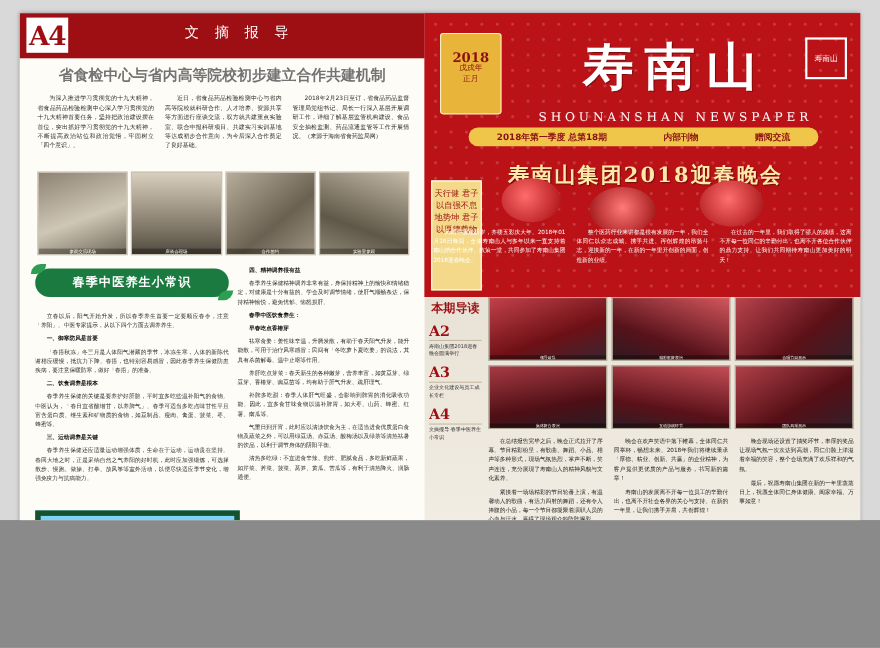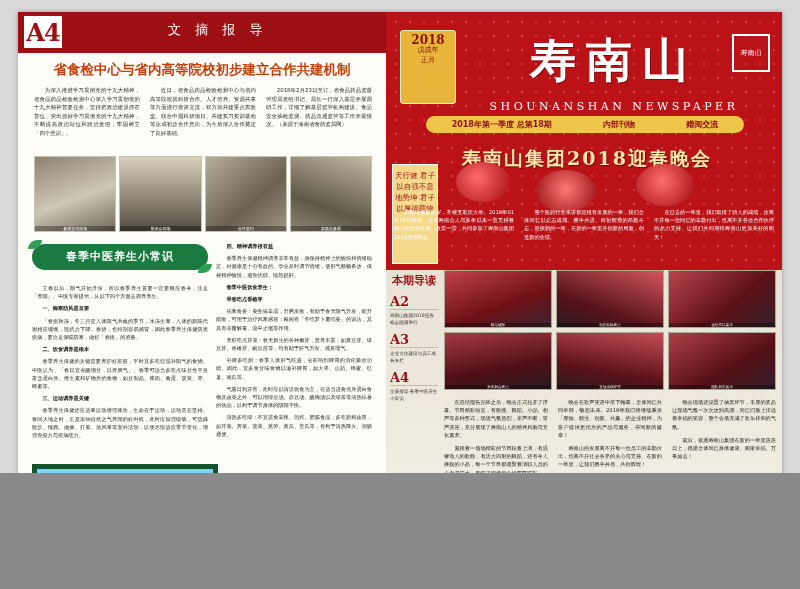--- a/index.html
+++ b/index.html
@@ -8,21 +8,21 @@
   .sheet{position:absolute;left:18px;top:12px;width:764px;height:560px;background:#fdfcf7;box-shadow:0 0 4px rgba(0,0,0,.35);}
   
   .leftpage{position:absolute;left:0;top:0;width:368px;height:560px;background:#fdfcf7;}
   .lp-head{position:absolute;left:0;top:0;width:368px;height:38px;background:#9d0f12;}
   .lp-a4{position:absolute;left:6px;top:4px;width:38px;height:32px;background:#fff;color:#9d0f12;
          font-family:"DejaVu Serif","Liberation Serif",serif;font-size:24px;font-weight:bold;
          display:flex;align-items:center;justify-content:center;letter-spacing:-1px;}
   .lp-headtitle{position:absolute;left:150px;top:9px;color:#fff;font-size:13px;letter-spacing:5px;
          font-family:"DejaVu Serif","Liberation Serif",serif;}
   .lp-rule{position:absolute;left:0;top:38px;width:368px;height:3px;background:#9d0f12;}
-  .lead-title{position:absolute;left:14px;top:48px;width:340px;text-align:center;color:#c2410c;
+  .lead-title{position:absolute;left:14px;top:48px;width:340px;text-align:center;color:#737373;
          font-size:13.5px;font-weight:bold;font-family:"DejaVu Serif","Liberation Serif",serif;line-height:18px;}
   .lead-body{position:absolute;left:16px;top:74px;width:338px;font-size:5.4px;line-height:8.6px;color:#2a2a2a;
          text-align:justify;columns:3;column-gap:10px;}
   .lead-body p{margin:0 0 5px 0;text-indent:2em;}
   .photorow{position:absolute;left:16px;top:144px;width:338px;height:76px;display:flex;gap:3px;}
   .photorow .ph{flex:1;border:1px solid #c9c2b2;background:#cfcabc;position:relative;overflow:hidden;}
   .cap{position:absolute;left:0;bottom:0;width:100%;font-size:4px;color:#fff;background:rgba(0,0,0,.32);text-align:center;}
   
   .healthbox{position:absolute;left:14px;top:228px;width:176px;height:40px;}
   .hb-band{position:absolute;left:0;top:4px;width:176px;height:26px;border-radius:13px;background:#1b7a3f;}
@@ -49,21 +49,21 @@
         background:linear-gradient(180deg,#c0161c 0%,#b81317 46%,#e8e2d6 46%,#f6f2e8 100%);}
   .rp-top{position:absolute;left:0;top:0;width:396px;height:258px;background:#bb1217;overflow:hidden;}
   .pattern{position:absolute;inset:0;opacity:.18;
         background-image:radial-gradient(circle at 10px 10px,#fff 1px,transparent 1.6px);
         background-size:14px 14px;}
   .masthead{position:absolute;left:78px;top:22px;width:300px;text-align:center;}
   .mh-cn{font-family:"DejaVu Serif","Liberation Serif",serif;font-size:46px;color:#fff;font-weight:bold;letter-spacing:10px;
         text-shadow:1px 1px 0 #7e0a0d;line-height:52px;}
   .mh-en{font-size:11px;color:#fff;letter-spacing:3.5px;margin-top:14px;font-family:"DejaVu Serif","Liberation Serif",serif;}
   .calblock{position:absolute;left:14px;top:18px;width:56px;height:74px;background:#e8b53a;border:1px solid #fff3c4;border-radius:3px;color:#8a1012;
-        font-size:7px;text-align:center;padding-top:4px;box-sizing:border-box;line-height:10px;font-family:"DejaVu Serif","Liberation Serif",serif;}
+        font-size:7px;text-align:center;padding-top:16px;box-sizing:border-box;line-height:10px;font-family:"DejaVu Serif","Liberation Serif",serif;}
   .seal{position:absolute;right:12px;top:22px;width:34px;height:34px;border:2px solid #fff;color:#fff;font-size:7px;
         display:flex;align-items:center;justify-content:center;text-align:center;line-height:9px;}
   .issuebar{position:absolute;left:40px;top:104px;width:318px;height:17px;background:#f0c64a;border-radius:9px;color:#8d1014;
         font-size:8px;display:flex;align-items:center;justify-content:space-around;font-weight:bold;}
   .gala{position:absolute;left:56px;top:134px;width:290px;text-align:center;color:#ffe9a8;font-size:19px;font-weight:bold;
         font-family:"DejaVu Serif","Liberation Serif",serif;text-shadow:1px 1px 1px #6e0b0e;letter-spacing:2px;}
   .rose{position:absolute;border-radius:50%;}
   .vstrip{position:absolute;left:6px;top:152px;width:46px;height:100px;background:#f5d98a;border:1px solid #fff;
         color:#9a1114;font-size:7.5px;text-align:center;line-height:11px;padding-top:5px;box-sizing:border-box;
         font-family:"DejaVu Serif","Liberation Serif",serif;}

